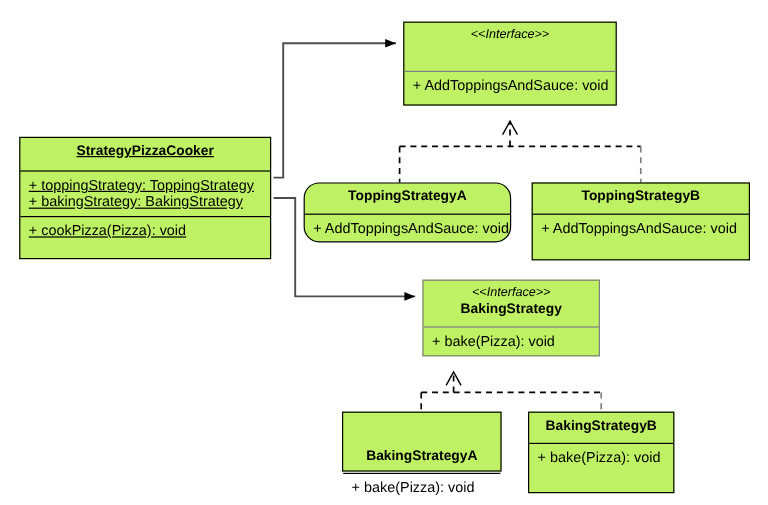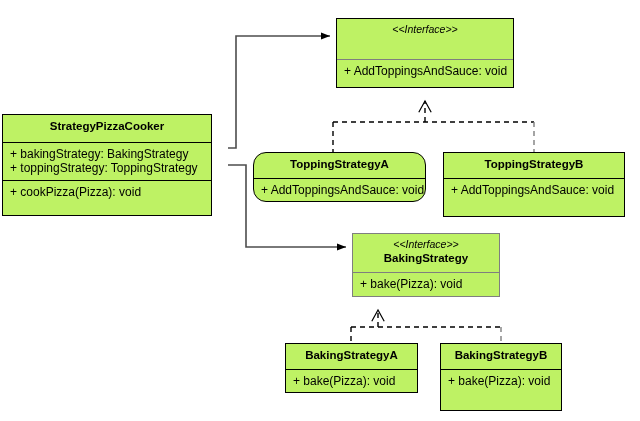--- a/index.html
+++ b/index.html
@@ -97,28 +97,28 @@
     <path d="M333,122 L534,122" fill="none" stroke="#000000" stroke-width="1.4" stroke-dasharray="5,4"></path>
     <path d="M333,122 L333,152" fill="none" stroke="#000000" stroke-width="1.4" stroke-dasharray="5,4"></path>
     <path d="M534,122 L534,152" fill="none" stroke="#7f7f7f" stroke-width="1.4" stroke-dasharray="5,4"></path>
 
     <path d="M378,327 L378,310" fill="none" stroke="#000000" stroke-width="1.4" stroke-dasharray="5,4" marker-end="url(#hollow-triangle)"></path>
     <path d="M351,327 L501,327" fill="none" stroke="#000000" stroke-width="1.4" stroke-dasharray="5,4"></path>
     <path d="M351,327 L351,343" fill="none" stroke="#000000" stroke-width="1.4" stroke-dasharray="5,4"></path>
     <path d="M501,327 L501,343" fill="none" stroke="#7f7f7f" stroke-width="1.4" stroke-dasharray="5,4"></path>
   </svg>
 
-  <div class="uml-box" style="left:2px; top:114px; width:210px; height:102px;">
+  <div class="uml-box" style="left:16px; top:114px; width:210px; height:102px;text-decoration:underline;">
     <div class="box-header" style="height:27px;">
       <span class="class-title">StrategyPizzaCooker</span>
     </div>
     <div class="divider"></div>
     <div class="compartment" style="height:37px;">
+      <span class="member">+ toppingStrategy: ToppingStrategy</span>
       <span class="member">+ bakingStrategy: BakingStrategy</span>
-      <span class="member">+ toppingStrategy: ToppingStrategy</span>
     </div>
     <div class="divider"></div>
     <div class="compartment">
       <span class="member">+ cookPizza(Pizza): void</span>
     </div>
   </div>
 
   <div class="uml-box" style="left:336px; top:18px; width:178px; height:70px;">
     <div class="box-header" style="height:40px;">
       <span class="stereotype">&lt;&lt;Interface&gt;&gt;</span>
@@ -154,21 +154,21 @@
       <span class="stereotype">&lt;&lt;Interface&gt;&gt;</span>
       <span class="class-title">BakingStrategy</span>
     </div>
     <div class="divider gray"></div>
     <div class="compartment">
       <span class="member">+ bake(Pizza): void</span>
     </div>
   </div>
 
   <div class="uml-box" style="left:285px; top:343px; width:133px; height:50px;">
-    <div class="box-header" style="height:25px;">
+    <div class="box-header" style="height:25px;margin-top:25px;">
       <span class="class-title">BakingStrategyA</span>
     </div>
     <div class="divider"></div>
     <div class="compartment">
       <span class="member">+ bake(Pizza): void</span>
     </div>
   </div>
 
   <div class="uml-box" style="left:440px; top:343px; width:122px; height:68px;">
     <div class="box-header" style="height:25px;">

